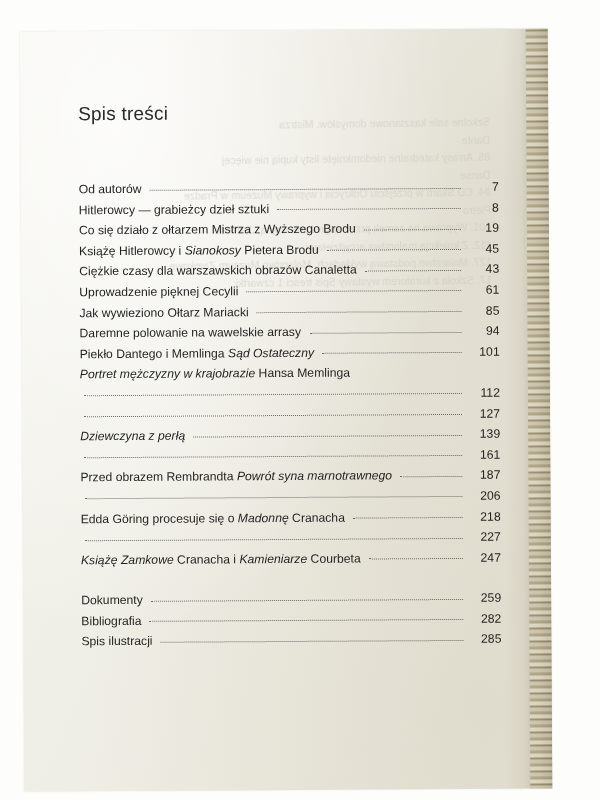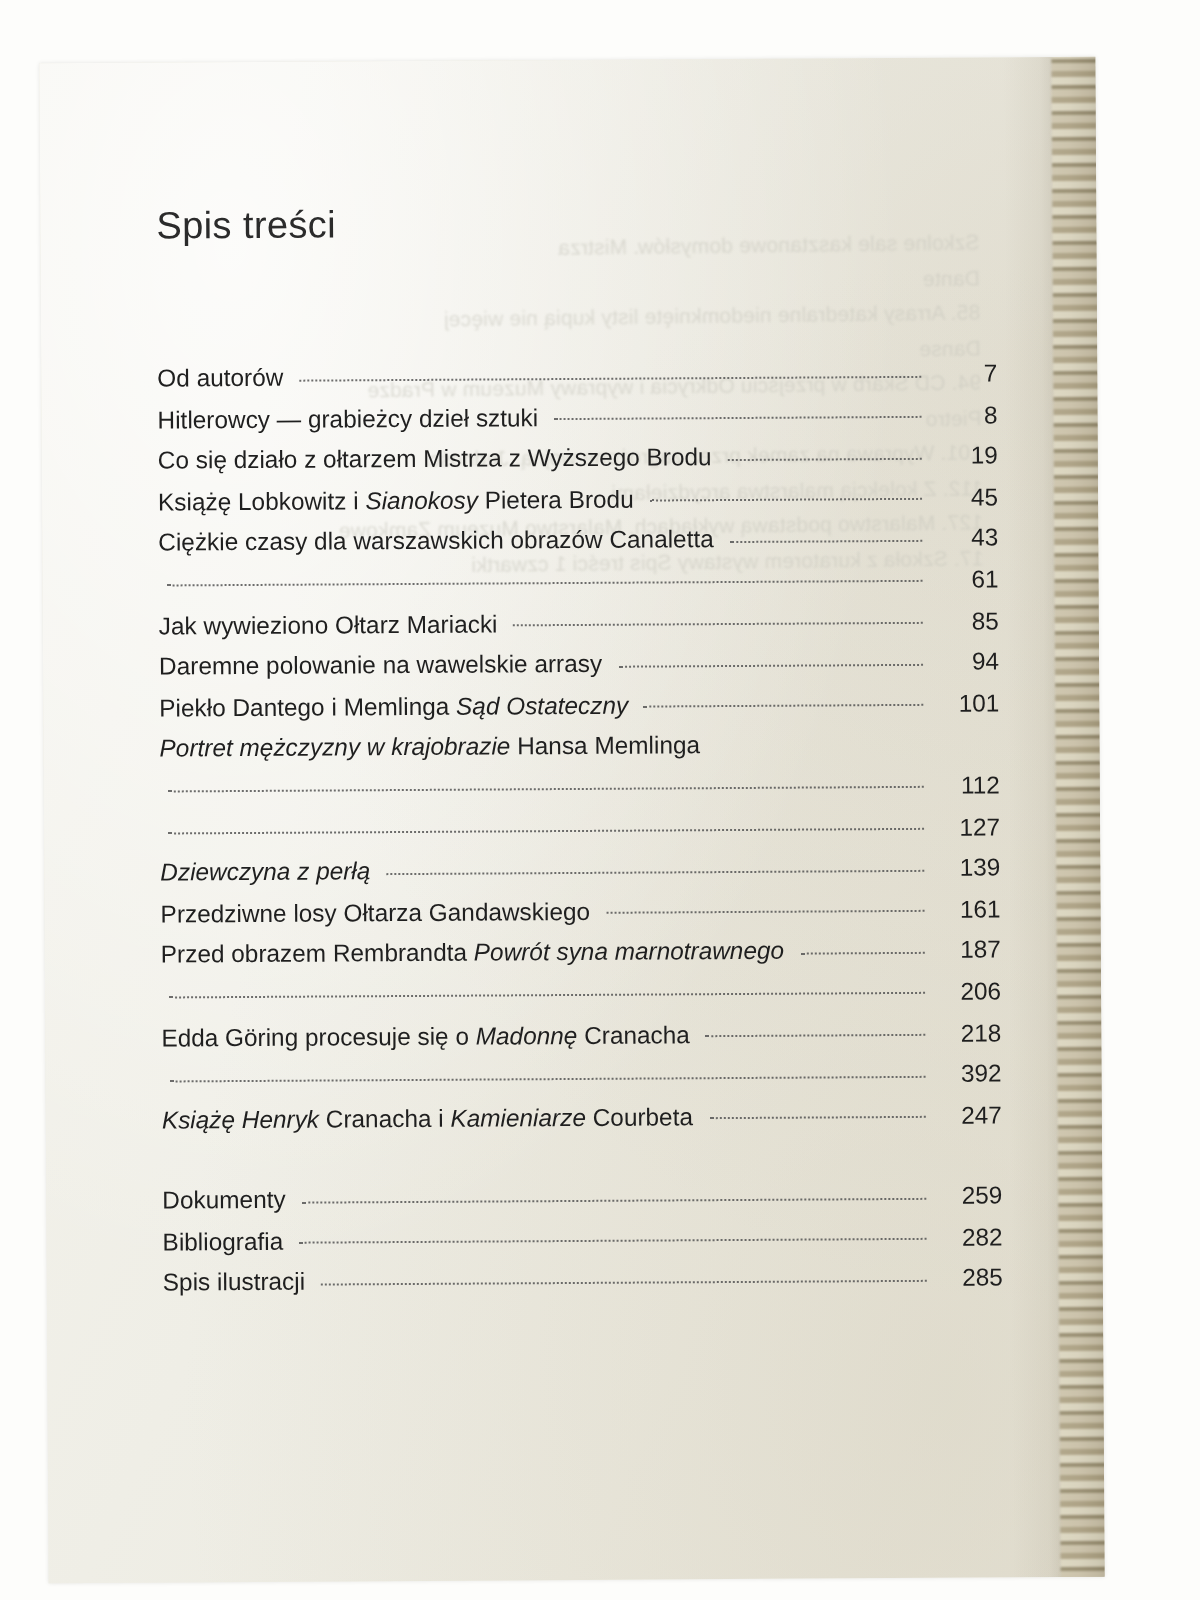--- a/index.html
+++ b/index.html
@@ -194,30 +194,31 @@
             <span class="label"><span>Hitlerowcy — grabieżcy dzieł sztuki</span></span>
             <span class="leader"></span>
             <span class="page">8</span>
           </div>
           <div class="row">
             <span class="label"><span>Co się działo z ołtarzem Mistrza z Wyższego Brodu</span></span>
             <span class="leader"></span>
             <span class="page">19</span>
           </div>
           <div class="row">
-            <span class="label"><span>Książę Lobkowitz i </span><span class="it">Sianokosy</span><span> Pietera Brodu</span></span>
+            <span class="label"><span>Książę Hitlerowcy i </span><span class="it">Sianokosy</span><span> Pietera Brodu</span></span>
             <span class="leader"></span>
             <span class="page">45</span>
           </div>
           <div class="row">
             <span class="label"><span>Ciężkie czasy dla warszawskich obrazów Canaletta</span></span>
             <span class="leader"></span>
             <span class="page">43</span>
           </div>
           <div class="row">
+            <span class="label"><span>Uprowadzenie pięknej Cecylii</span></span>
             <span class="leader"></span>
             <span class="page">61</span>
           </div>
           <div class="row">
             <span class="label"><span>Jak wywieziono Ołtarz Mariacki</span></span>
             <span class="leader"></span>
             <span class="page">85</span>
           </div>
           <div class="row">
             <span class="label"><span>Daremne polowanie na wawelskie arrasy</span></span>
@@ -241,44 +242,43 @@
           <div class="row">
             <span class="leader"></span>
             <span class="page">127</span>
           </div>
           <div class="row">
             <span class="label"><span class="it">Dziewczyna z perłą</span></span>
             <span class="leader"></span>
             <span class="page">139</span>
           </div>
           <div class="row">
-            <span class="label"><span>Przedziwne losy Ołtarza Gandawskiego</span></span>
             <span class="leader"></span>
             <span class="page">161</span>
           </div>
           <div class="row">
             <span class="label"><span>Przed obrazem Rembrandta </span><span class="it">Powrót syna marnotrawnego</span></span>
             <span class="leader"></span>
             <span class="page">187</span>
           </div>
           <div class="row">
             <span class="leader"></span>
             <span class="page">206</span>
           </div>
           <div class="row">
             <span class="label"><span>Edda Göring procesuje się o </span><span class="it">Madonnę</span><span> Cranacha</span></span>
             <span class="leader"></span>
             <span class="page">218</span>
           </div>
           <div class="row">
             <span class="leader"></span>
-            <span class="page">392</span>
-          </div>
-          <div class="row">
-            <span class="label"><span class="it">Książę Henryk</span><span> Cranacha i </span><span class="it">Kamieniarze</span><span> Courbeta</span></span>
+            <span class="page">227</span>
+          </div>
+          <div class="row">
+            <span class="label"><span class="it">Książę Zamkowe</span><span> Cranacha i </span><span class="it">Kamieniarze</span><span> Courbeta</span></span>
             <span class="leader"></span>
             <span class="page">247</span>
           </div>
         </div>
       <div class="gap-block"></div>
       <div class="entries">
           <div class="row">
             <span class="label"><span>Dokumenty</span></span>
             <span class="leader"></span>
             <span class="page">259</span>

